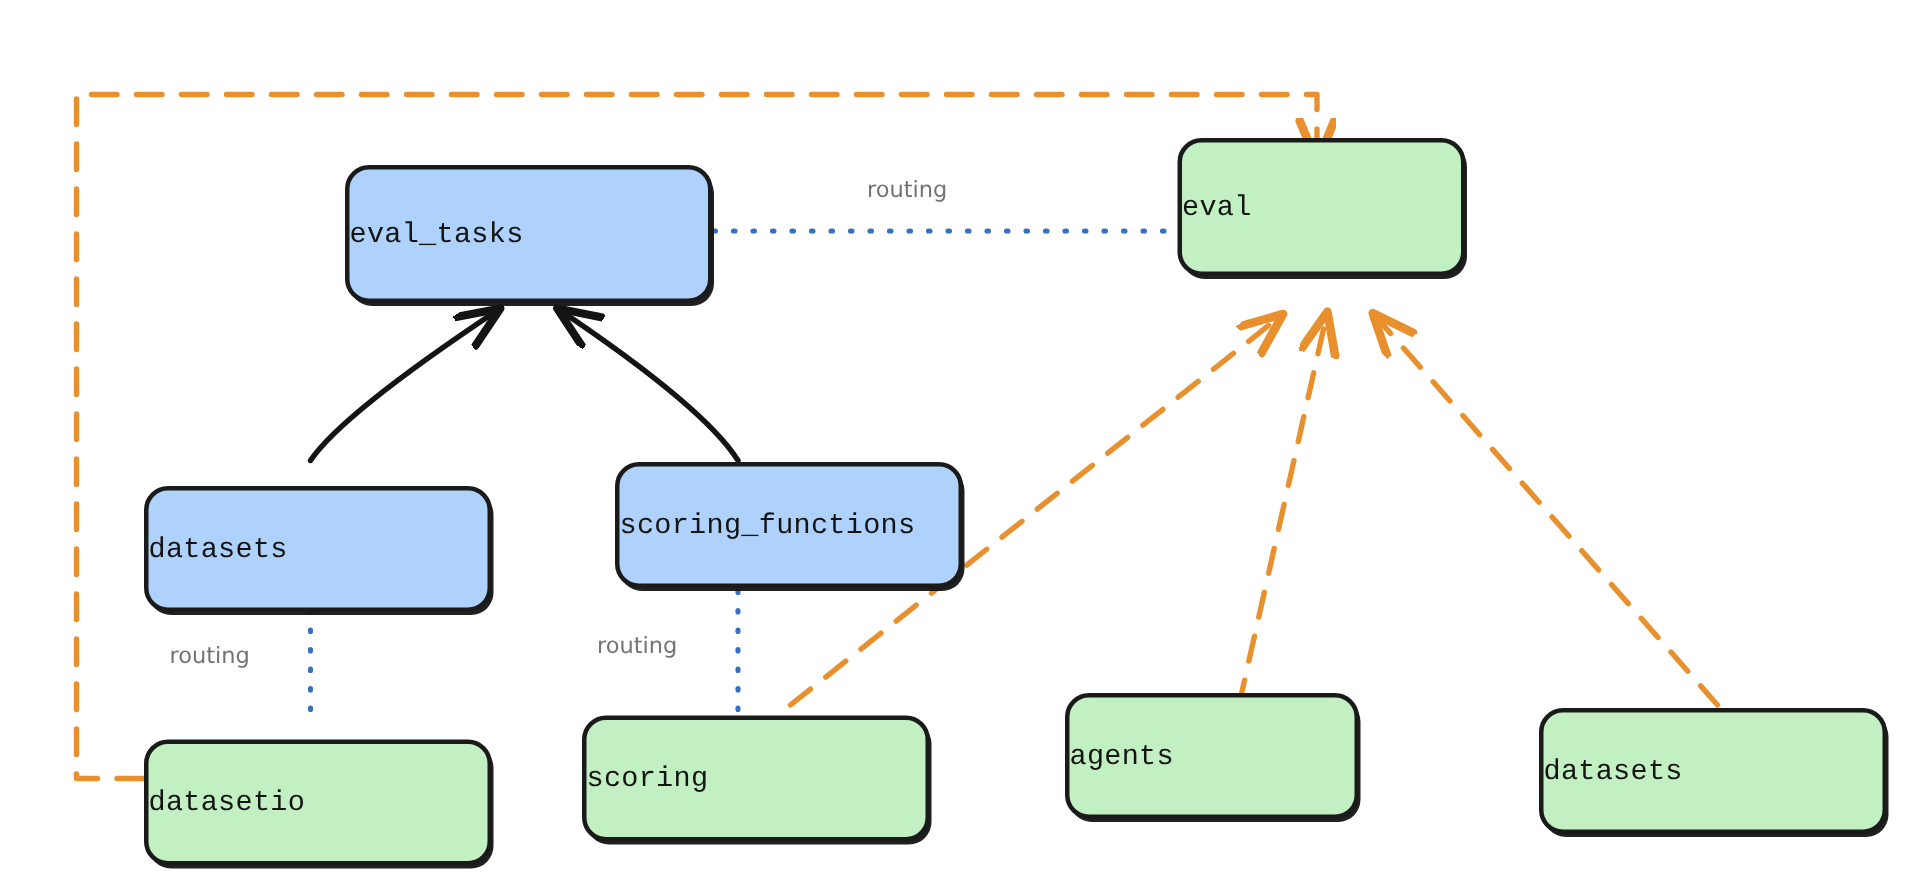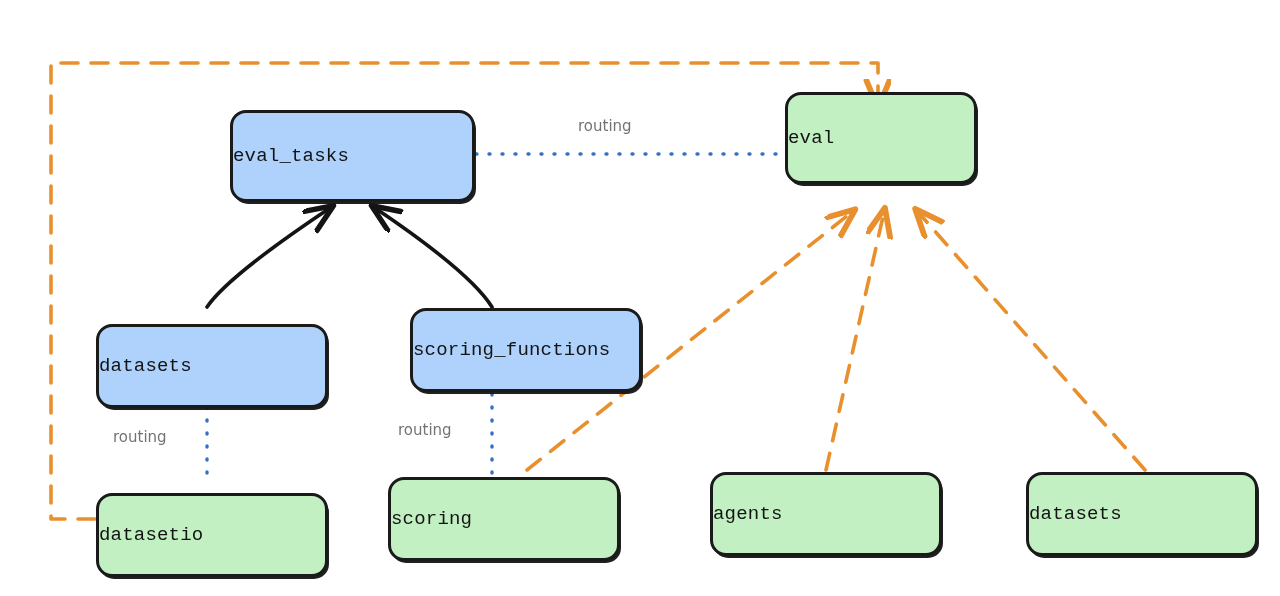--- a/index.html
+++ b/index.html
@@ -113,21 +113,21 @@
   </div>
 
   <div class="node green" style="left:96px; top:477px; width:232px; height:84px;margin-top:16px;">
     <span>datasetio</span>
   </div>
 
   <div class="node green" style="left:388px; top:477px; width:232px; height:84px;">
     <span>scoring</span>
   </div>
 
-  <div class="node green" style="left:710px; top:472px; width:232px; height:84px;">
+  <div class="node green" style="left:710px; top:462px; width:196px; height:84px;">
     <span>agents</span>
   </div>
 
   <div class="node green" style="left:1026px; top:472px; width:232px; height:84px;">
     <span>datasets</span>
   </div>
 
   <div class="edge-label" style="left:578px; top:117px;">routing</div>
   <div class="edge-label" style="left:113px; top:428px;">routing</div>
   <div class="edge-label" style="left:398px; top:421px;">routing</div>

